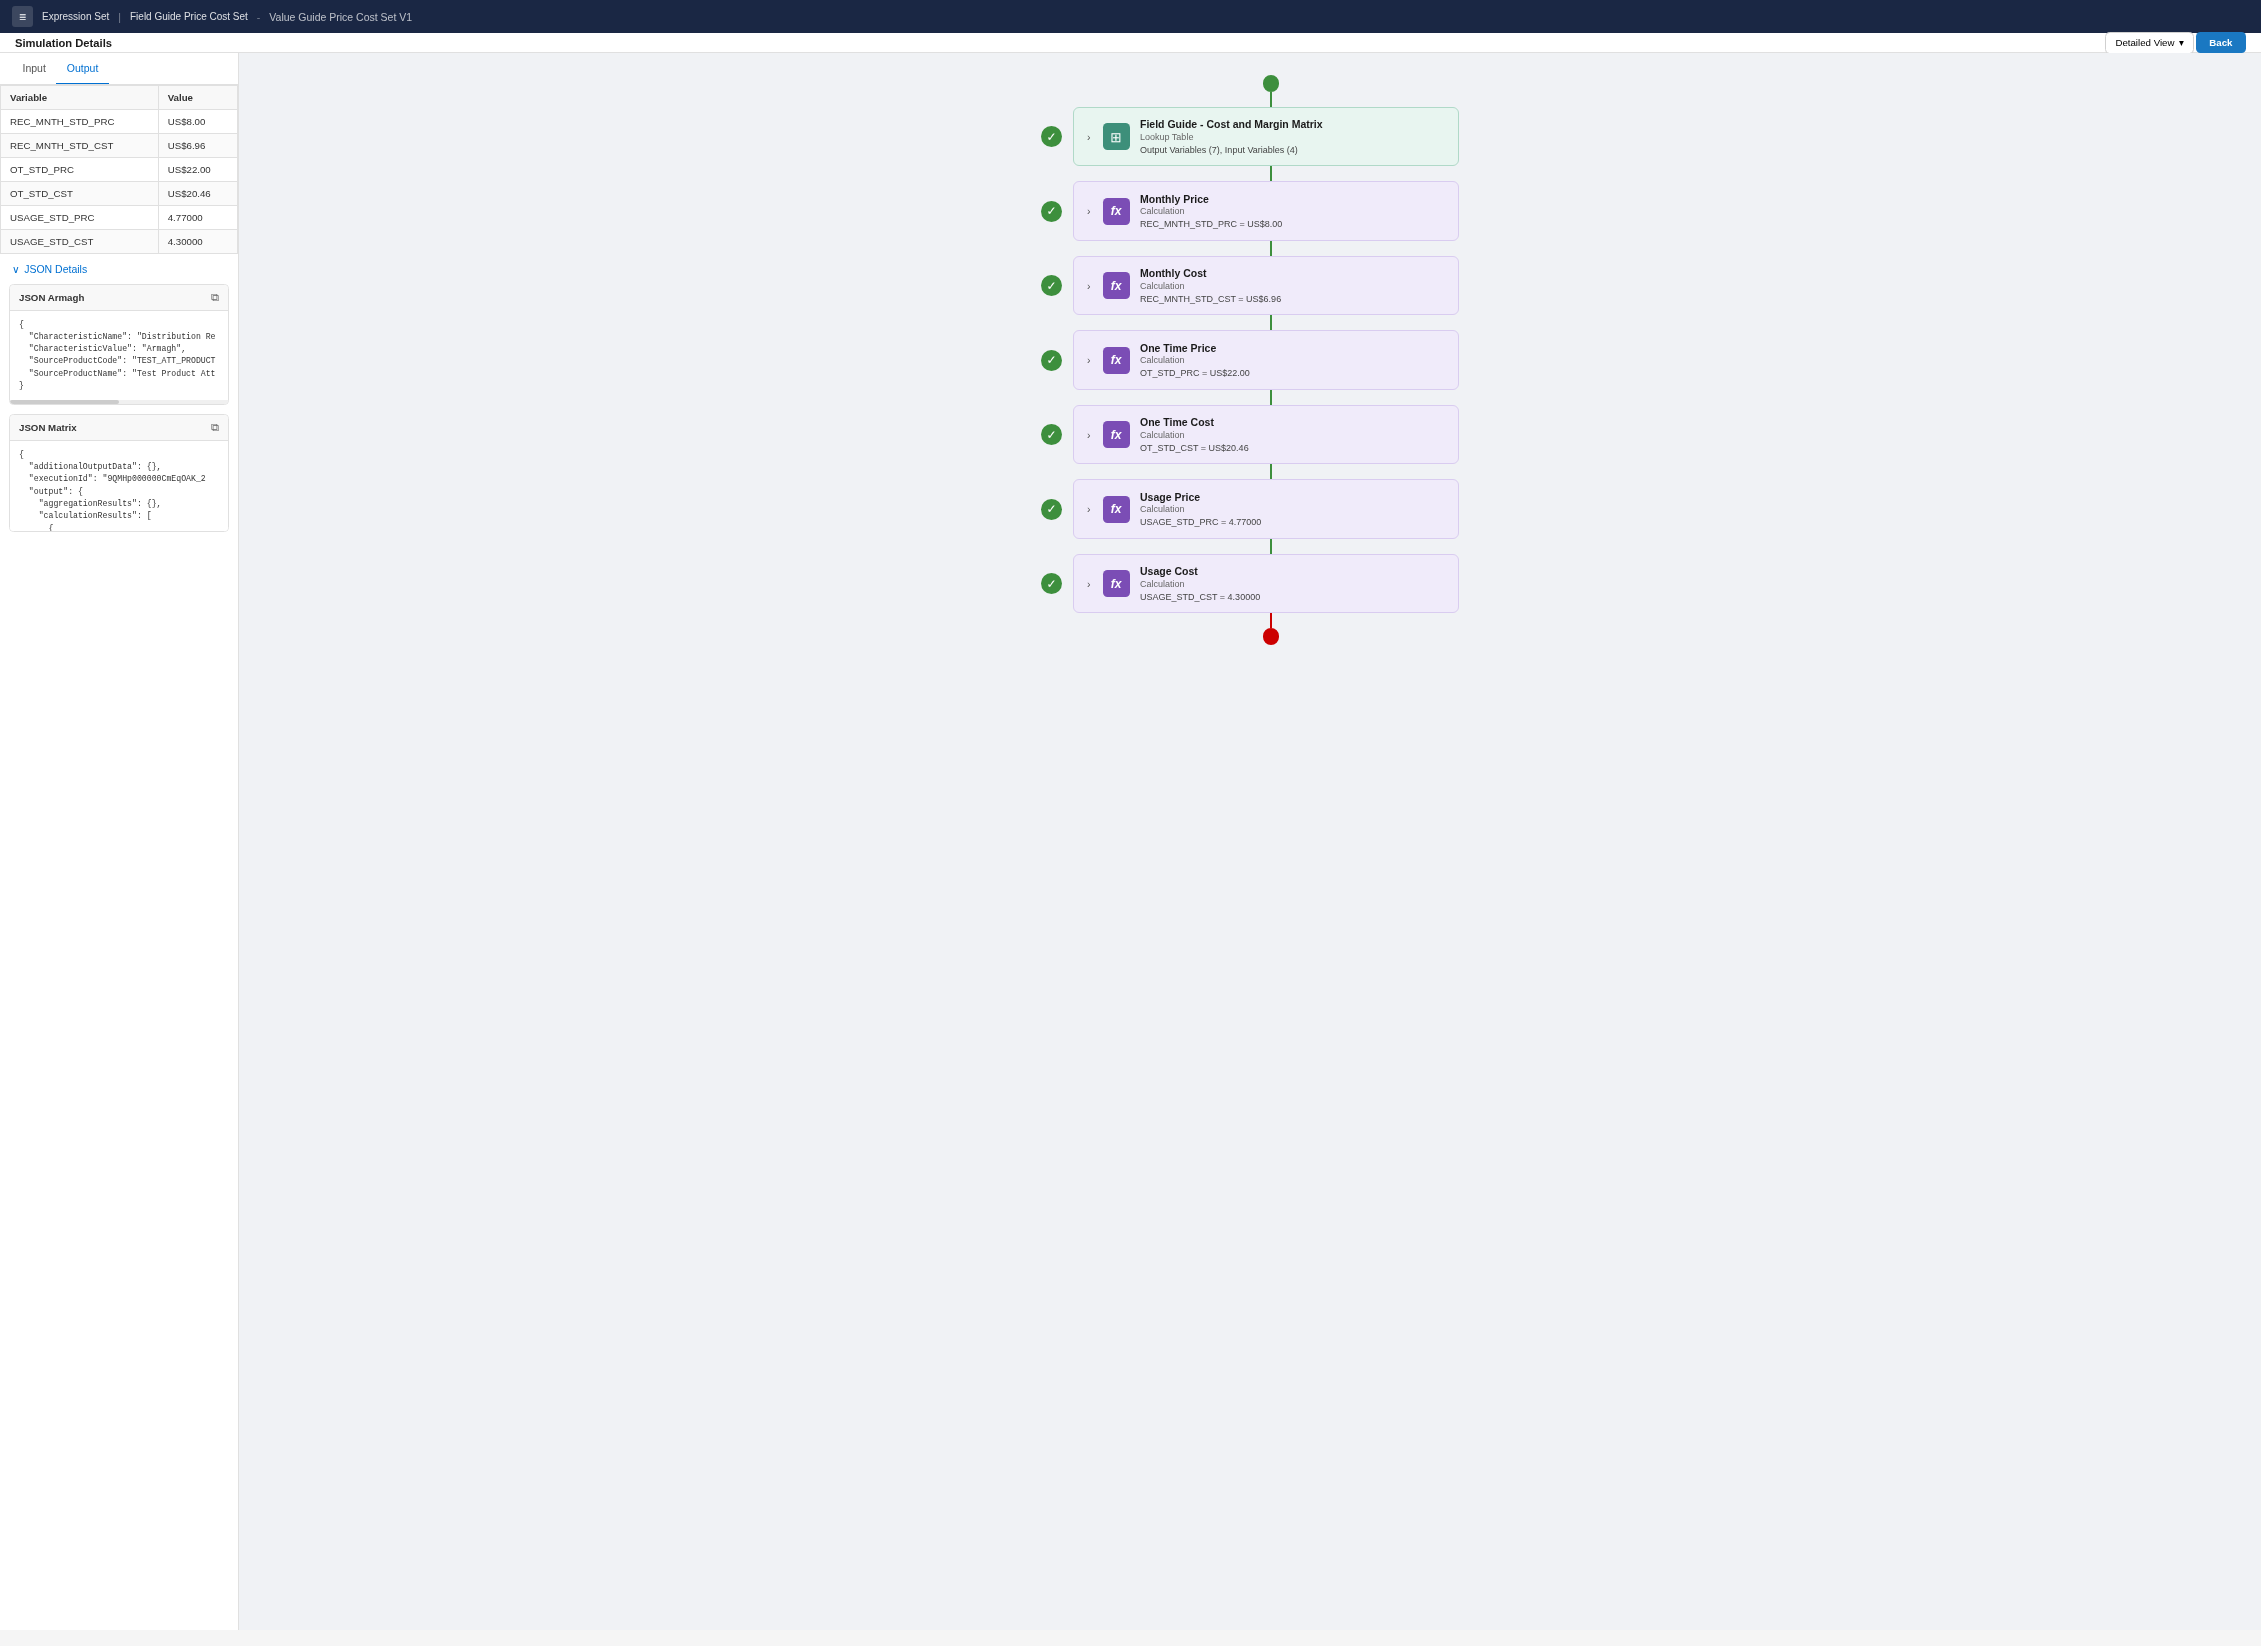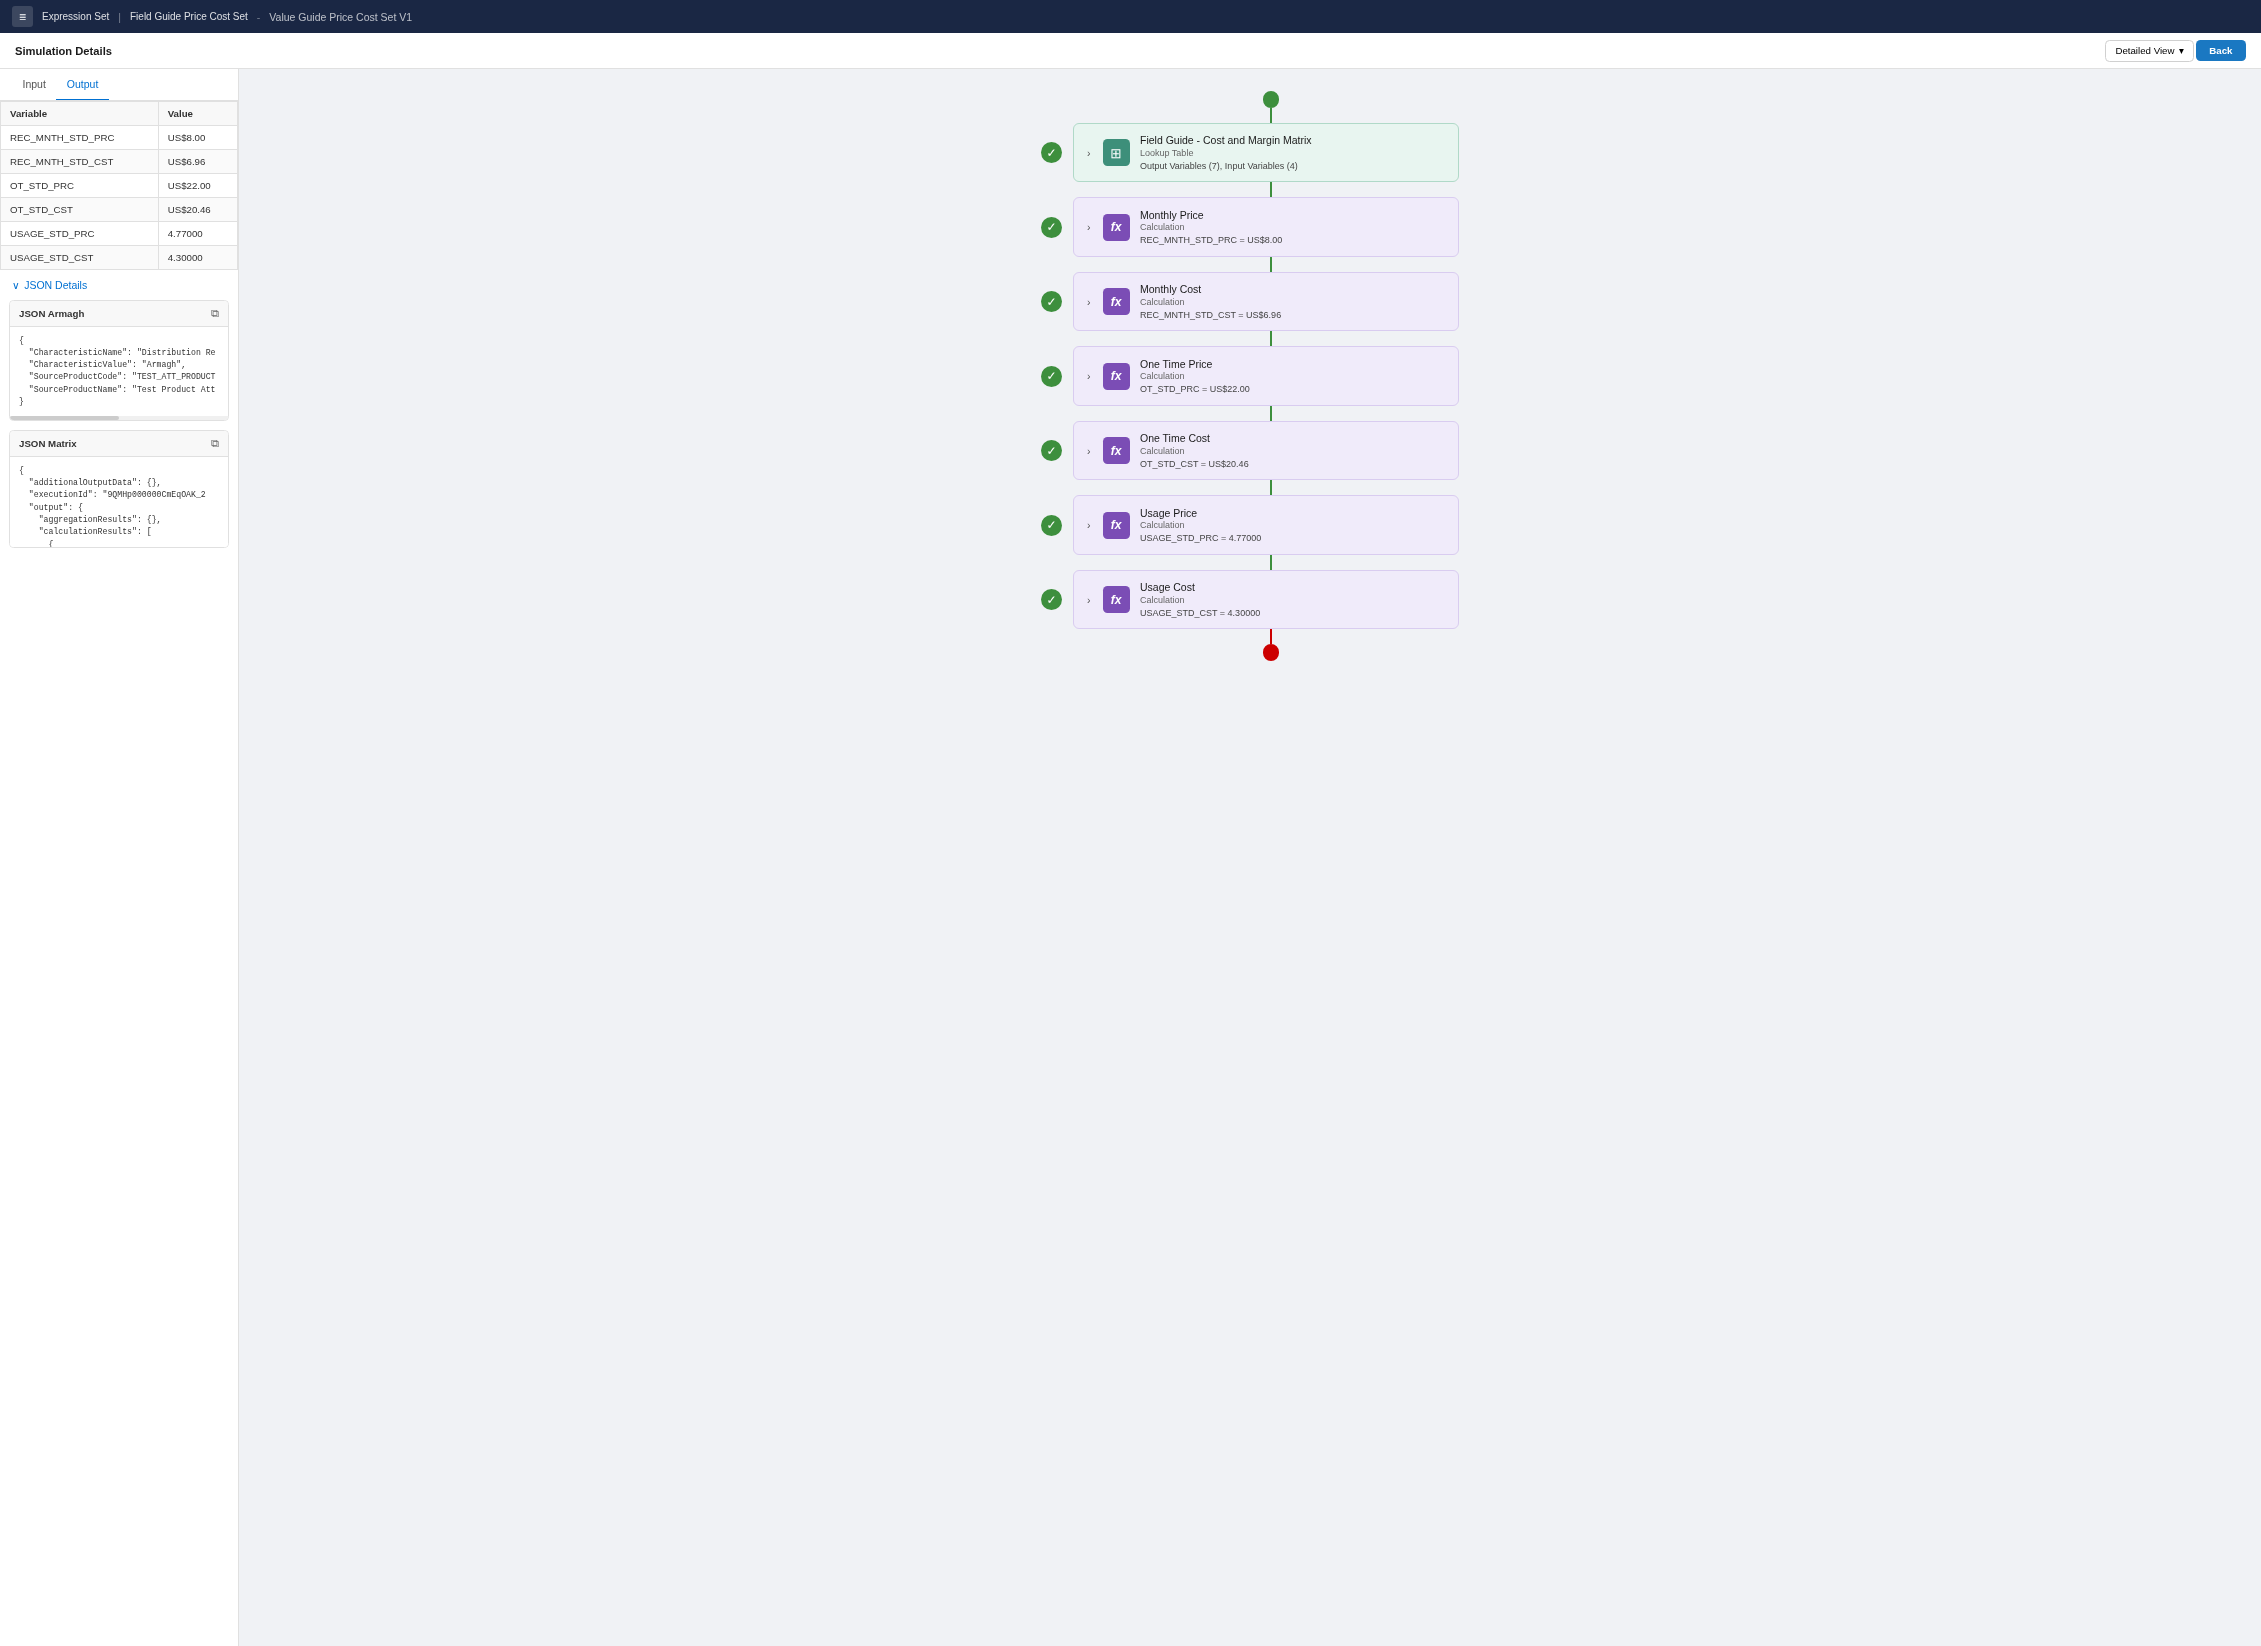--- a/index.html
+++ b/index.html
@@ -27,21 +27,21 @@
     .top-bar-subtitle { font-size: 10.5px; color: rgba(255,255,255,0.7); }
 
     
     .sub-header {
       background: white;
       border-bottom: 0.7px solid #e0e0e0;
       display: flex;
       align-items: center;
       justify-content: space-between;
       padding: 0 15px;
-      height: 36px;
+      height: 20px;
     }
     .sub-header-title { font-weight: 600; font-size: 11.2px; color: #1a1a1a; }
     .sub-header-right { display: flex; gap: 2px; align-items: center; }
 
     .view-select-btn {
       display: flex; align-items: center; gap: 4.5px;
       border: 0.7px solid #d0d0d0;
       background: white;
       border-radius: 4.5px;
       padding: 4.5px 9px;
@@ -298,21 +298,21 @@
       display: flex;
       align-items: center;
       justify-content: center;
       color: white;
       font-size: 12px;
       font-weight: bold;
       font-style: italic;
     }
 
     .card-text { flex: 1; }
-    .card-title { font-weight: 400; font-size: 10.5px; color: #1a1a1a; margin-bottom: 1.5px; }
+    .card-title { font-weight: 700; font-size: 10.5px; color: #1a1a1a; margin-bottom: 1.5px; }
     .card-subtitle { font-size: 9px; color: #666; margin-bottom: 3px; }
     .card-detail { font-size: 9px; color: #444; }
   </style>
 </head>
 <body>
 
 <div class="top-bar">
   <div class="top-bar-icon">≡</div>
   <span class="top-bar-title">Expression Set</span>
   <span class="top-bar-separator">|</span>

